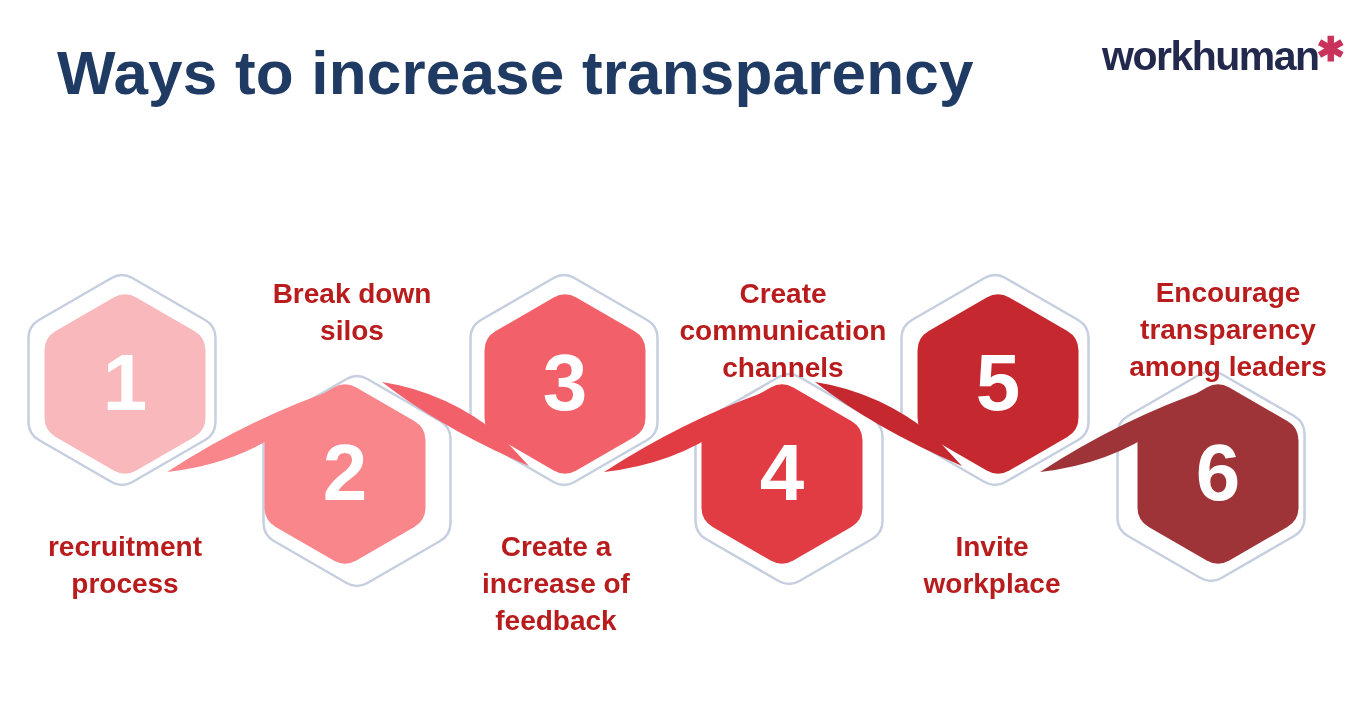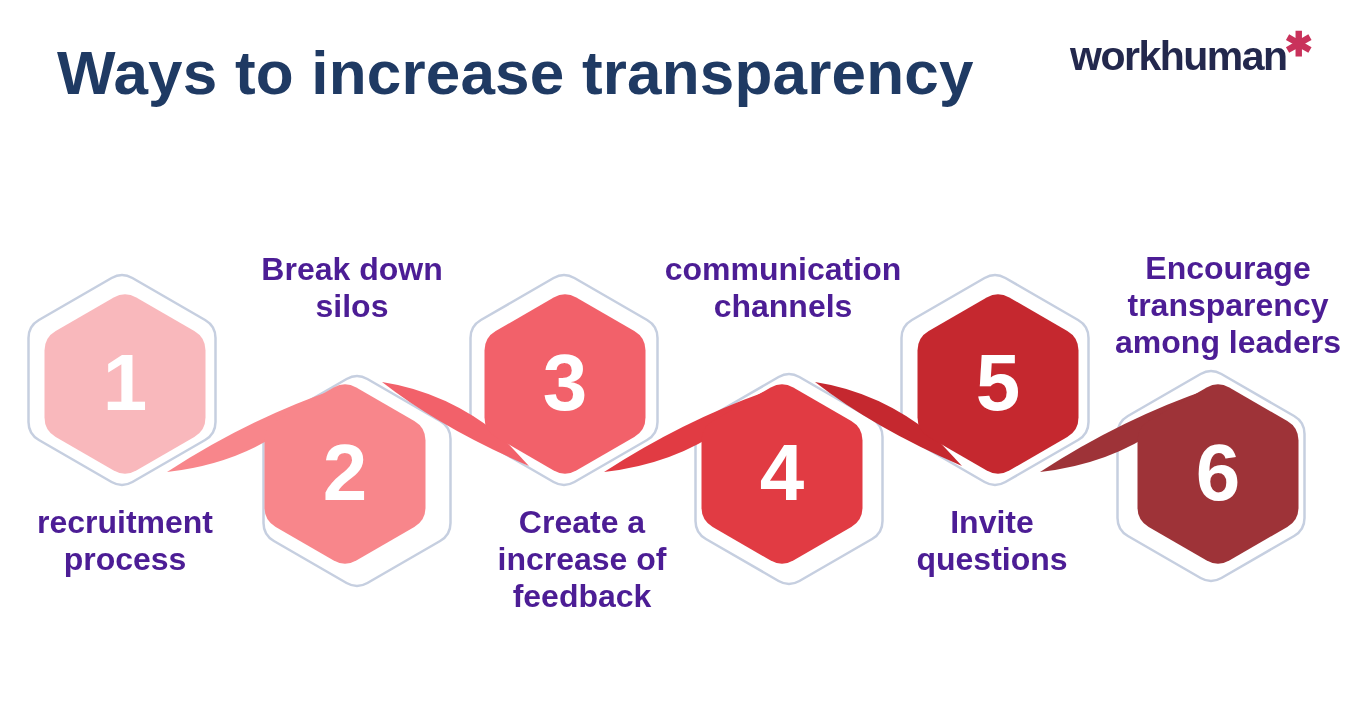--- a/index.html
+++ b/index.html
@@ -6,26 +6,26 @@
   .canvas{
     position:relative;width:1348px;height:708px;background:#ffffff;overflow:hidden;
     font-family:"Liberation Sans", sans-serif;
   }
   .canvas svg{position:absolute;left:0;top:0;}
   .title{
     position:absolute;left:57px;top:40px;
     font-size:62px;line-height:65px;font-weight:700;color:#1F3A63;
     letter-spacing:.2px;white-space:nowrap;
   }
-  .logo{position:absolute;left:1070px;top:34px;display:flex;align-items:center;}
+  .logo{position:absolute;left:1102px;top:34px;display:flex;align-items:flex-end;}
   .logo-text{font-size:41px;font-weight:700;color:#23284D;letter-spacing:-1.5px;line-height:1.1;}
   .logo-mark{font-size:34px;font-weight:700;color:#C9325B;margin-left:-2px;transform:translateY(-13px);line-height:1;}
   .label{
-    position:absolute;font-size:32px;line-height:37px;font-weight:700;
-    color:#4c1d95;text-align:center;
+    position:absolute;font-size:28px;line-height:37px;font-weight:700;
+    color:#b91c1c;text-align:center;margin-top:24px;
   }
   .hexo{fill:none;stroke-width:2.5px;}
   .stepnum{
     font-family:"Liberation Sans", sans-serif;font-weight:700;font-size:80px;
     text-anchor:middle;
   }
 </style>
 </head>
 <body>
 
@@ -73,34 +73,35 @@
   <div class="label" style="left:4px;top:504px;width:242px;">
     <div>recruitment</div>
     <div>process</div>
   </div>
 
   <div class="label" style="left:227px;top:251px;width:250px;">
     <div>Break down</div>
     <div>silos</div>
   </div>
 
-  <div class="label" style="left:462px;top:504px;width:240px;">
+  <div class="label" style="left:436px;top:504px;width:240px;">
     <div>Create a</div>
     <div>increase of</div>
     <div>feedback</div>
   </div>
 
   <div class="label" style="left:655px;top:251px;width:256px;">
+    <div>Create</div>
     <div>communication</div>
     <div>channels</div>
   </div>
 
   <div class="label" style="left:872px;top:504px;width:240px;">
     <div>Invite</div>
-    <div>questions</div>
+    <div>workplace</div>
   </div>
 
   <div class="label" style="left:1096px;top:250px;width:264px;">
     <div>Encourage</div>
     <div>transparency</div>
     <div>among leaders</div>
   </div>
 
 </div>
 

